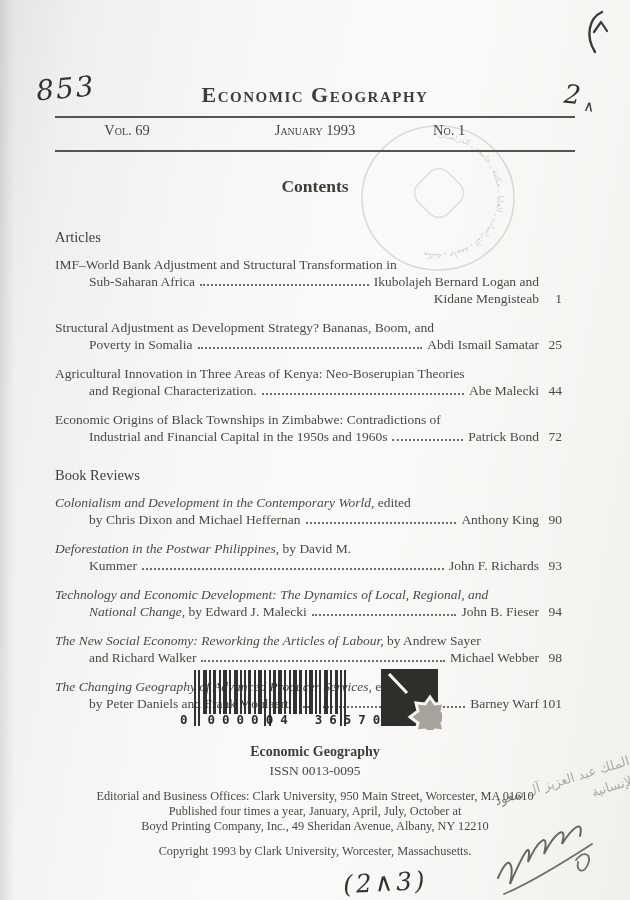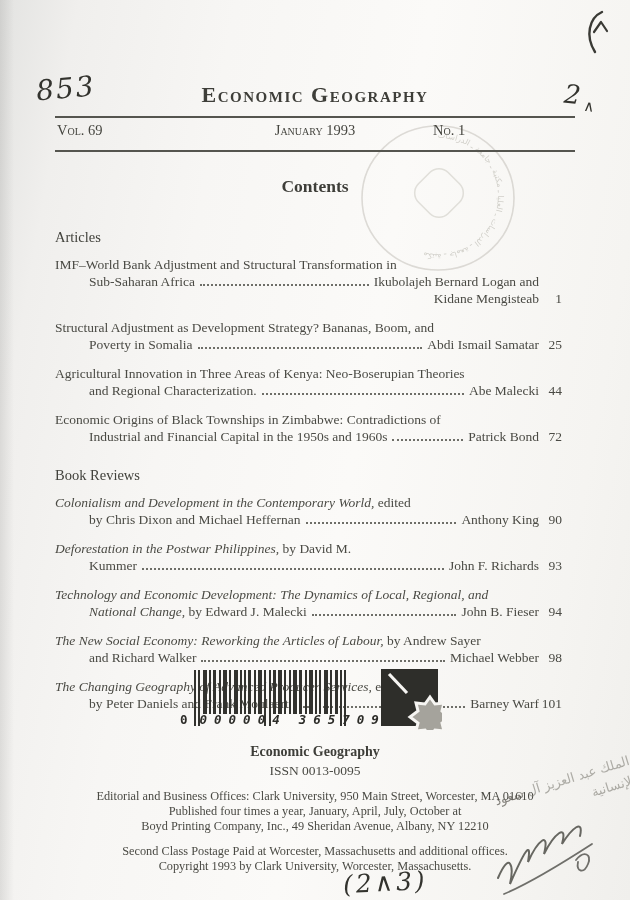--- a/index.html
+++ b/index.html
@@ -15,21 +15,21 @@
     pointer-events:none;
   }
   .content{position:absolute;left:55px;right:55px;top:0;}
 
   
   .masthead{margin-top:82px;text-align:center;font-weight:bold;font-variant:small-caps;
     font-size:22px;letter-spacing:1.5px;color:#3e3e39;}
   .rule{border-top:2px solid #55554f;margin-top:8px;}
   .volline{display:flex;align-items:baseline;font-variant:small-caps;font-size:14.5px;
     color:#45453f;padding:4px 2px 3px 2px;}
-  .volline .vl-left{width:140px;text-align:left;}
+  .volline .vl-left{width:140px;text-align:center;}
   .volline .vl-center{flex:1;text-align:center;}
   .volline .vl-right{width:140px;text-align:left;}
 
   .contents-title{margin-top:24px;text-align:center;font-weight:bold;font-size:17.5px;color:#3e3e39;}
 
   
   .toc{margin-top:32px;font-size:13.5px;line-height:17px;color:#4a4a44;}
   .toc h2{font-size:14.5px;font-weight:normal;color:#42423c;margin:0 0 10px 0;}
   .toc .reviews-head{margin-top:22px;}
   .entry{margin-bottom:12px;}
@@ -42,21 +42,21 @@
   .entry .l3{display:flex;justify-content:flex-end;align-items:baseline;}
   .it{font-style:italic;}
 
   
   .barcode-row{position:absolute;left:0;top:668px;width:100%;display:flex;justify-content:center;align-items:flex-start;gap:12px;}
   .barcode{position:relative;width:180px;height:62px;}
   .barcode svg{position:absolute;left:0;top:0;}
   .barcode-digits{position:absolute;left:0;top:44px;width:180px;display:flex;align-items:baseline;
     font-family:"DejaVu Sans Mono",monospace;font-weight:bold;font-size:12.5px;color:#2c2c28;}
   .bd-0{margin-left:-8px;}
-  .bd-g{letter-spacing:7px;margin-left:12px;font-style:italic;}
+  .bd-g{letter-spacing:7px;margin-left:20px;}
 
   
   .imprint{position:absolute;left:55px;right:55px;top:744px;text-align:center;color:#4a4a44;}
   .imprint-name{font-weight:bold;font-size:14px;color:#3e3e39;}
   .imprint-issn{font-size:13.5px;margin-top:3px;}
   .imprint p{margin:10px 0 0 0;font-size:12.3px;line-height:15px;}
   .imprint p span{display:block;}
 
   
   .hw{position:absolute;color:#33332e;font-family:"DejaVu Serif",serif;font-style:italic;}
@@ -257,21 +257,20 @@
 
   <div class="imprint">
     <div class="imprint-name">Economic Geography</div>
     <div class="imprint-issn">ISSN 0013-0095</div>
     <p>
       <span>Editorial and Business Offices: Clark University, 950 Main Street, Worcester, MA 01610</span>
       <span>Published four times a year, January, April, July, October at</span>
       <span>Boyd Printing Company, Inc., 49 Sheridan Avenue, Albany, NY 12210</span>
     </p>
     <p>
-      <span>Second Class Postage Paid at Worcester, Massachusetts and additional offices.</span>
       <span>Copyright 1993 by Clark University, Worcester, Massachusetts.</span>
     </p>
   </div>
 
   <div class="arabic-pencil">
     <div><span>الملك عبد العزيز آل</span> <span class="dark">سعود</span></div>
     <div>الإنسانية</div>
   </div>
   <svg class="scribble-svg" width="130" height="100" viewBox="0 0 130 100">
     <path d="M18,78 C30,50 34,66 30,84 C44,52 52,38 48,62 C58,40 70,30 64,54 C74,34 88,22 82,44 C92,28 104,18 100,36" fill="none" stroke="#4e4e48" stroke-width="2" stroke-linecap="round" opacity="0.85"></path>

